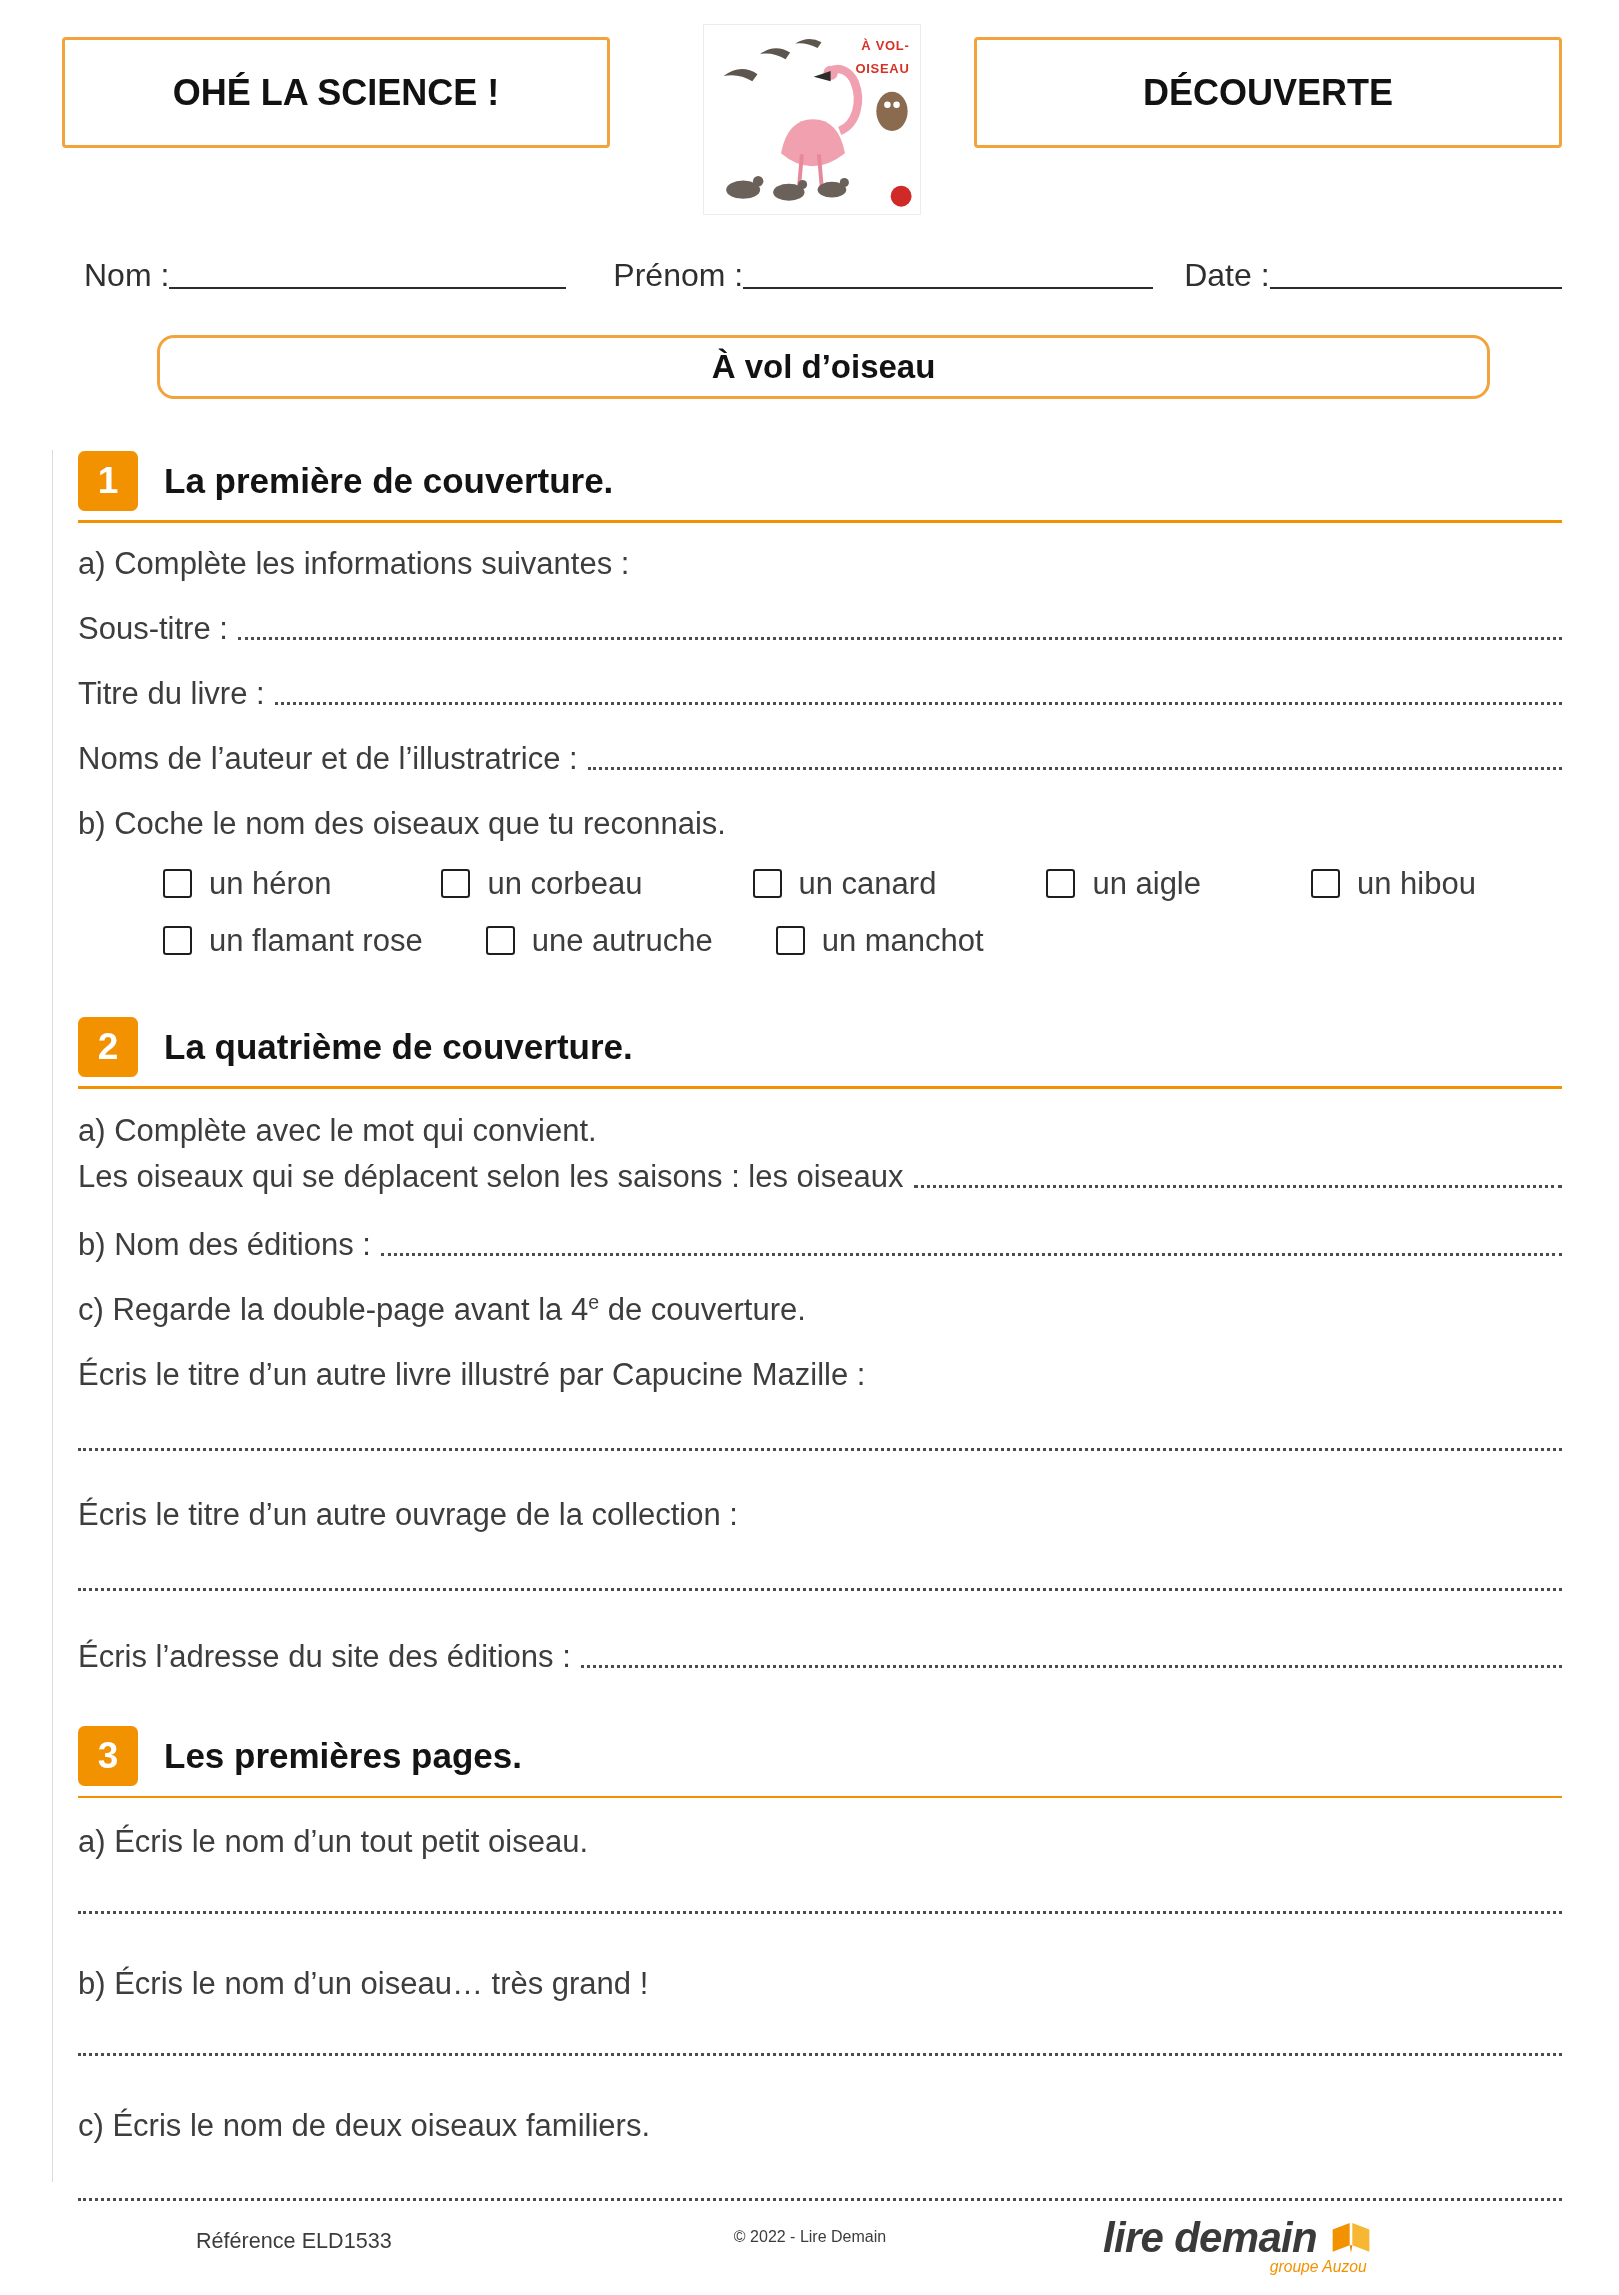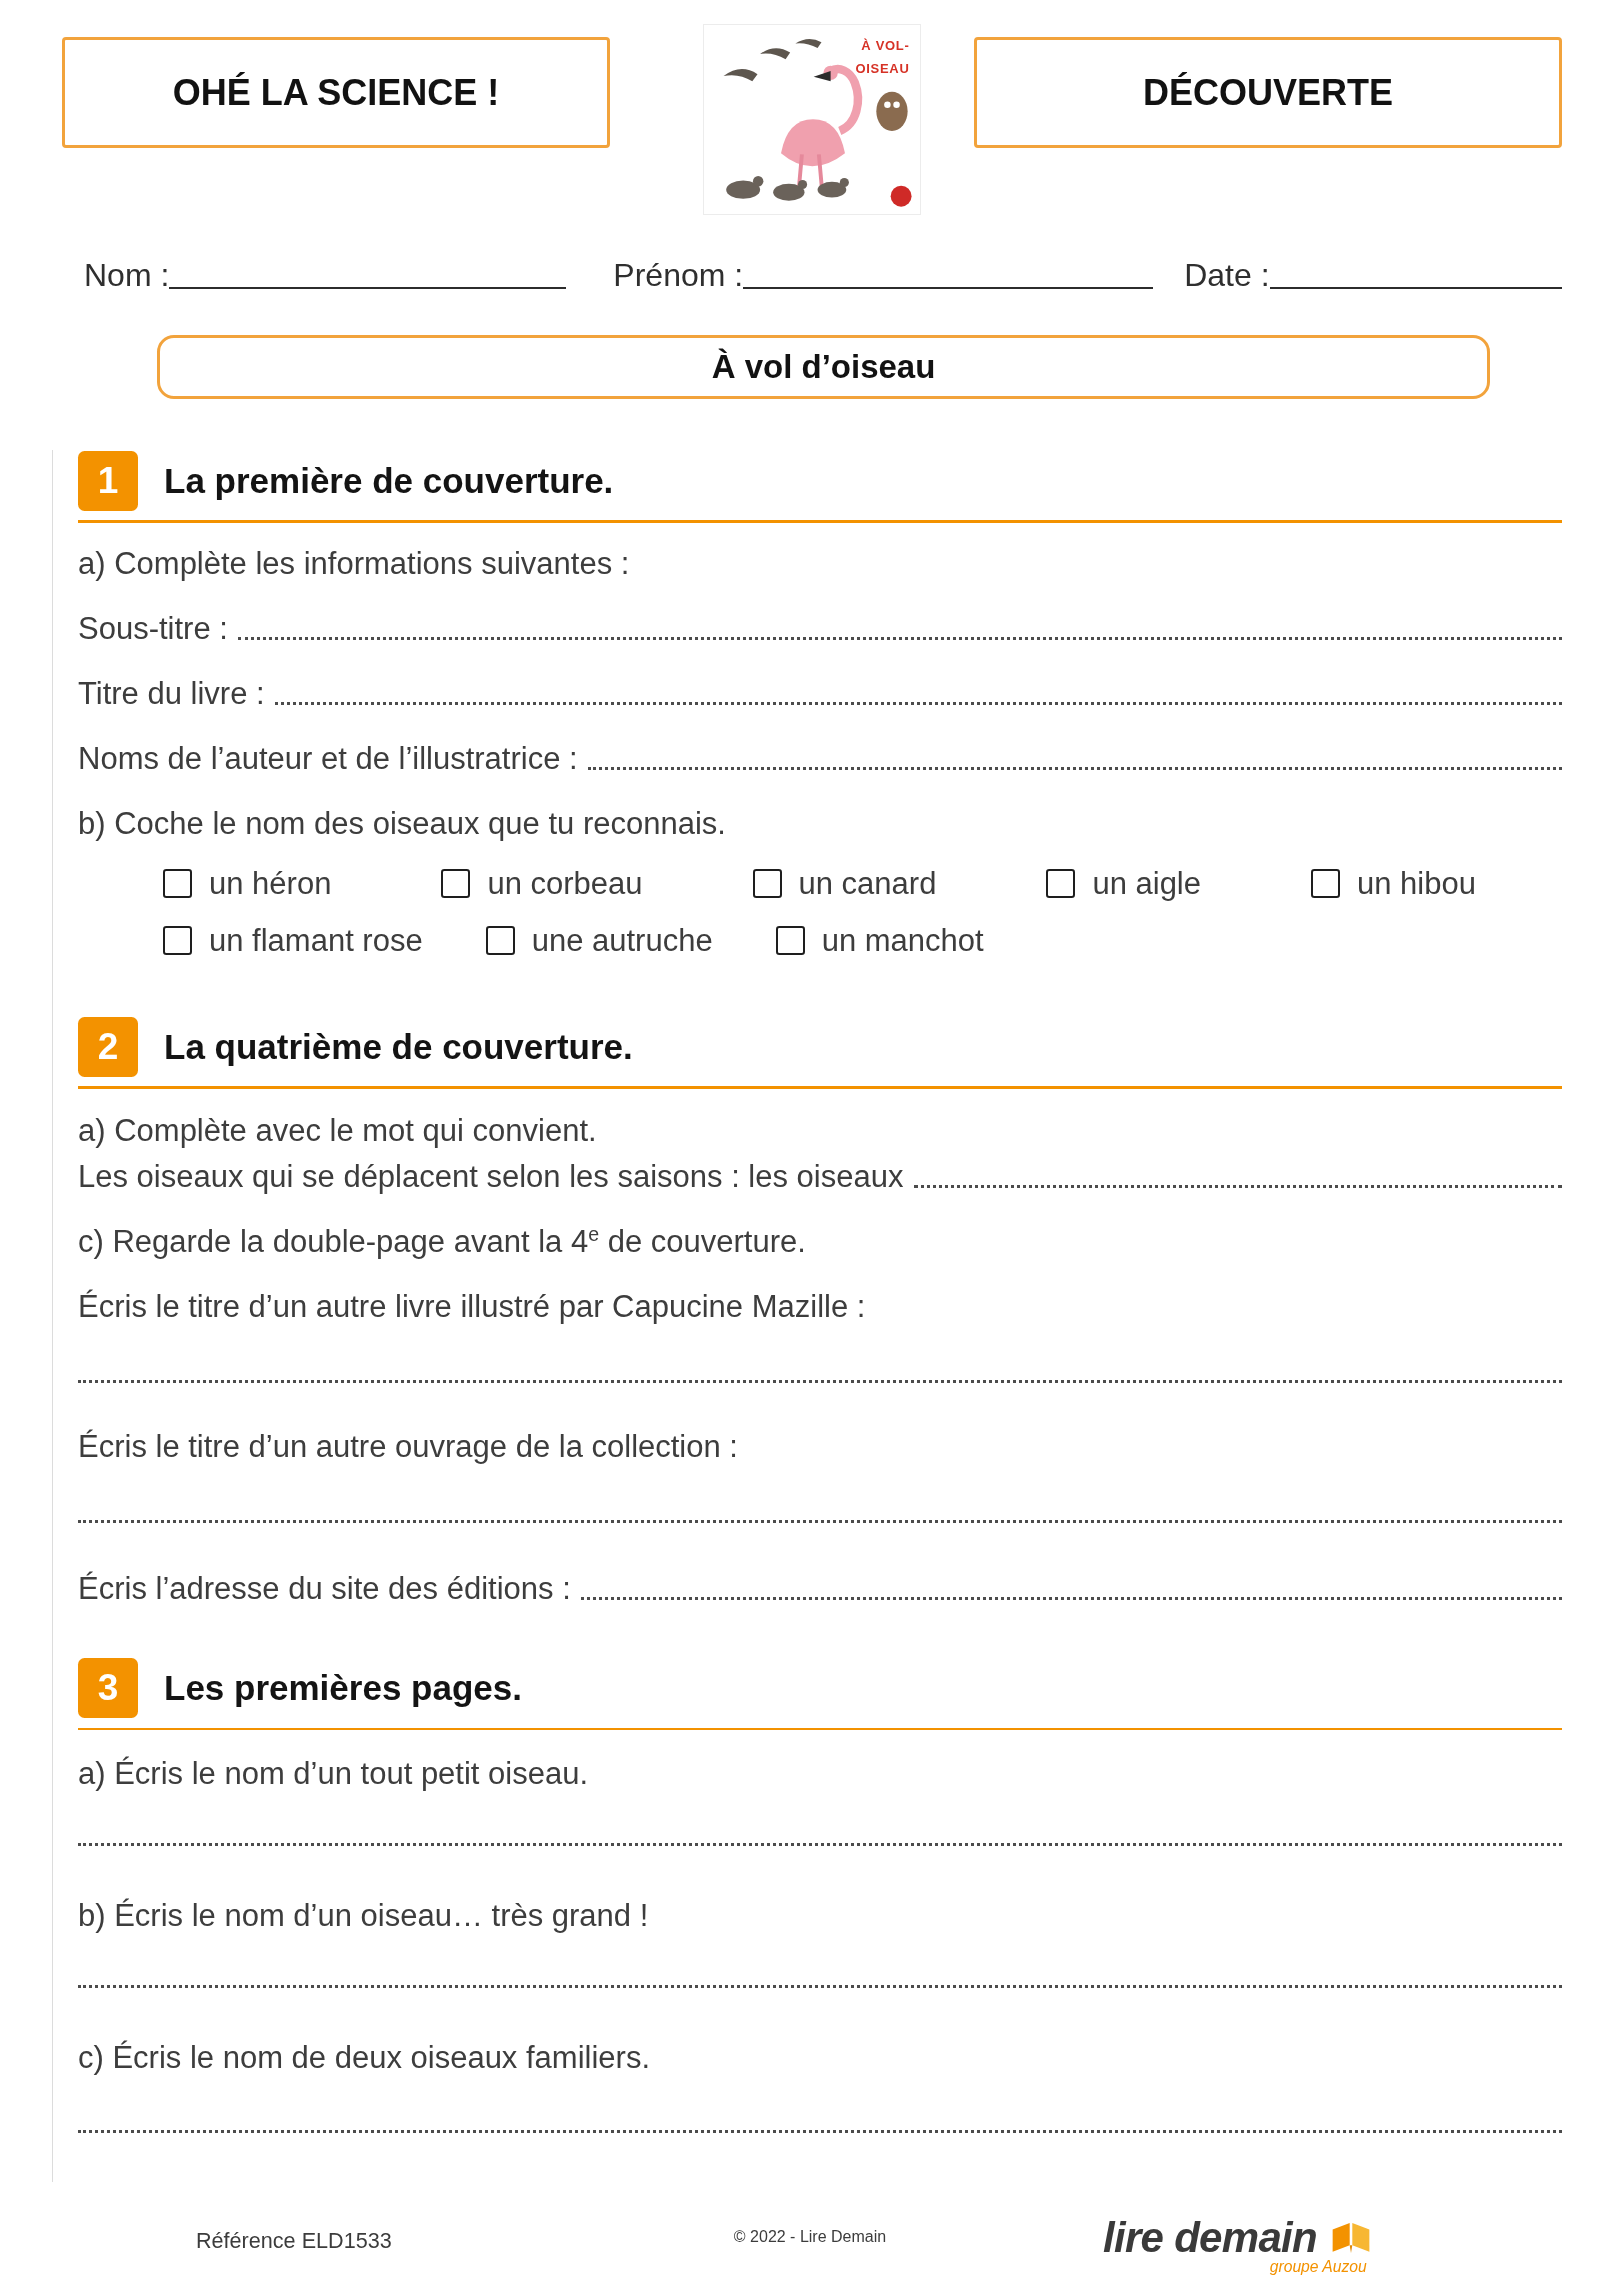--- a/index.html
+++ b/index.html
@@ -203,20 +203,24 @@
     </div>
     <div class="sec-rule"></div>
 
     <div class="txt mt36">a) Complète avec le mot qui convient.</div>
 
     <div class="line txt mt18">
       <span class="lbl">Les oiseaux qui se déplacent selon les saisons : les oiseaux</span>
       <span class="leader"></span>
     </div>
 
+    <div class="line txt mt50">
+      <span class="lbl">b) Nom des éditions :</span>
+      <span class="leader"></span>
+    </div>
 
     <div class="txt mt46">
       <span>c) Regarde la double-page avant la 4</span><sup class="sup">e</sup><span> de couverture.</span>
     </div>
 
     <div class="txt mt46">Écris le titre d’un autre livre illustré par Capucine Mazille :</div>
     <div class="dotline mt86"></div>
 
     <div class="txt mt70">Écris le titre d’un autre ouvrage de la collection :</div>
     <div class="dotline mt86"></div>

